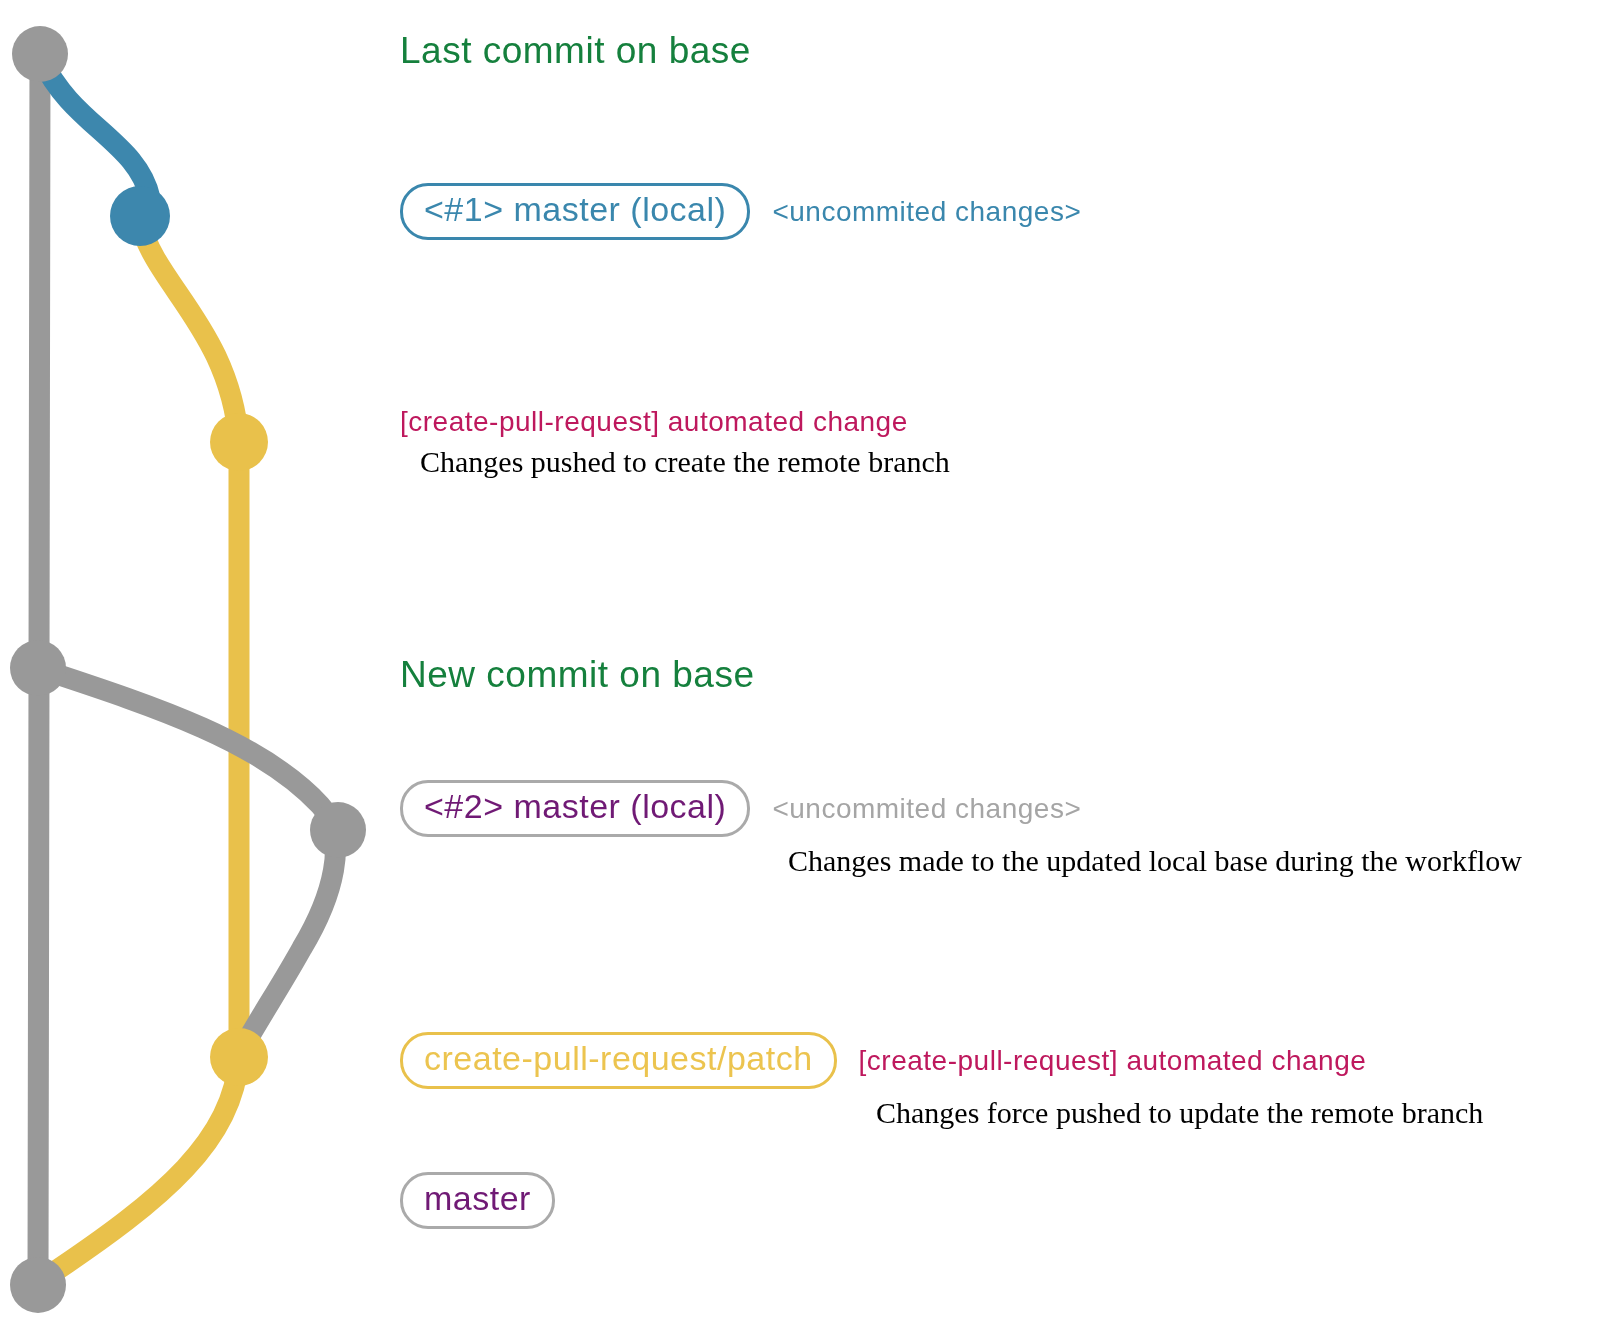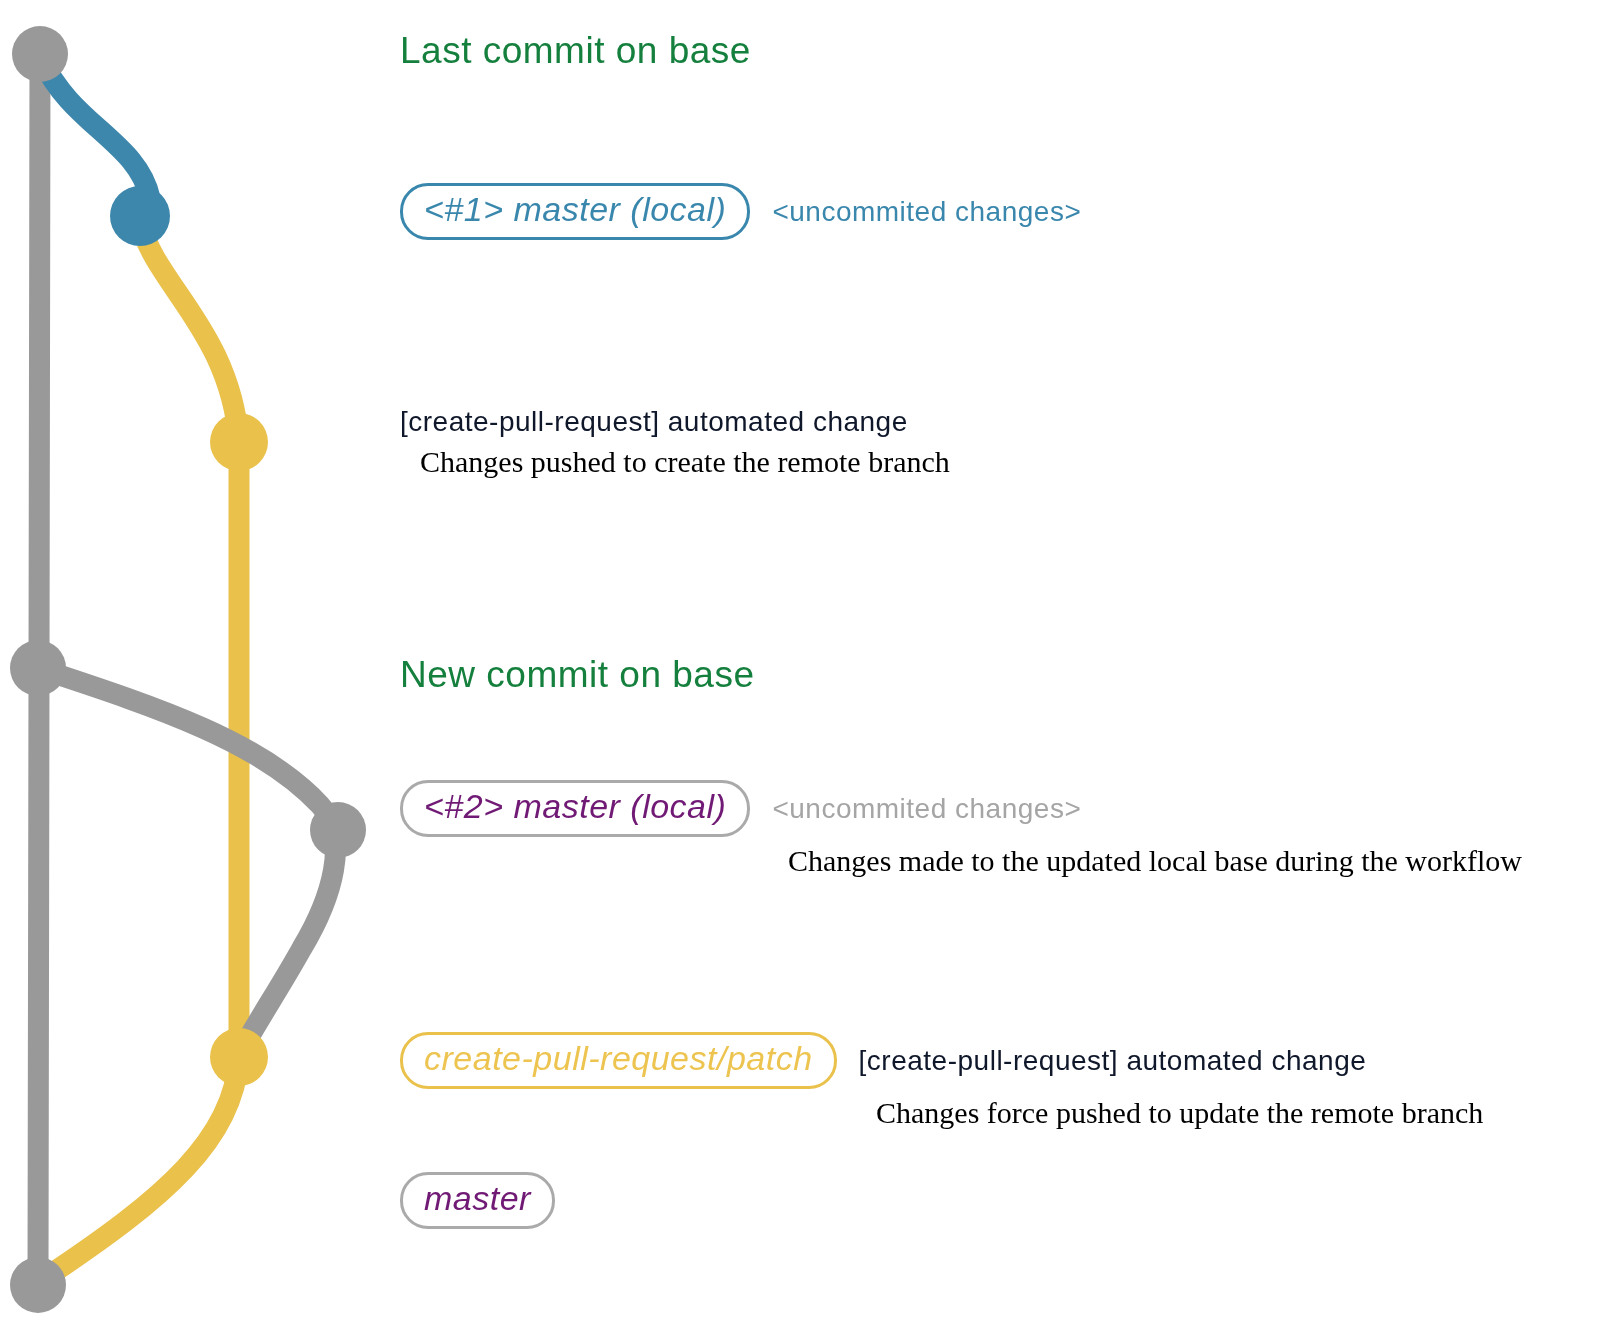--- a/index.html
+++ b/index.html
@@ -7,30 +7,30 @@
     width:1618px;height:1344px;position:relative;background:#ffffff;
     font-family:"Liberation Sans",sans-serif;overflow:hidden;
   }
   .graph{position:absolute;left:0;top:0}
   .edge{fill:none;stroke-width:21;stroke-linecap:round}
   .row{position:absolute;left:400px;white-space:nowrap}
   .note{font-size:37px;color:#15803d;letter-spacing:.5px}
   .line1{display:flex;align-items:center;gap:22px}
   .badge{
     display:inline-block;border:3px solid;border-radius:28px;
-    padding:4px 21px 8px;font-size:34px;letter-spacing:.5px;font-style:italic;
+    padding:4px 21px 8px;font-size:34px;letter-spacing:.5px;
   }
   .title{font-size:28px;letter-spacing:.5px}
   .desc{
     font-family:"Liberation Serif",serif;font-size:30px;color:#000000;
     margin-top:7px;
   }
   .c-blue{color:#3a87ad}
   .c-gray{color:#a5a5a5}
-  .c-yellow{color:#0f172a}
+  .c-yellow{color:#be185d}
   .b-blue{border-color:#3a87ad;color:#3a87ad}
   .b-gray{border-color:#aaaaaa;color:#701a75}
   .b-yellow{border-color:#e9c14b;color:#ecc44f}
   .r1{top:30px}
   .r2{top:183px}
   .r3{top:406px}
   .r4{top:654px}
   .r5{top:780px}
   .r6{top:1032px}
   .r7{top:1172px}

